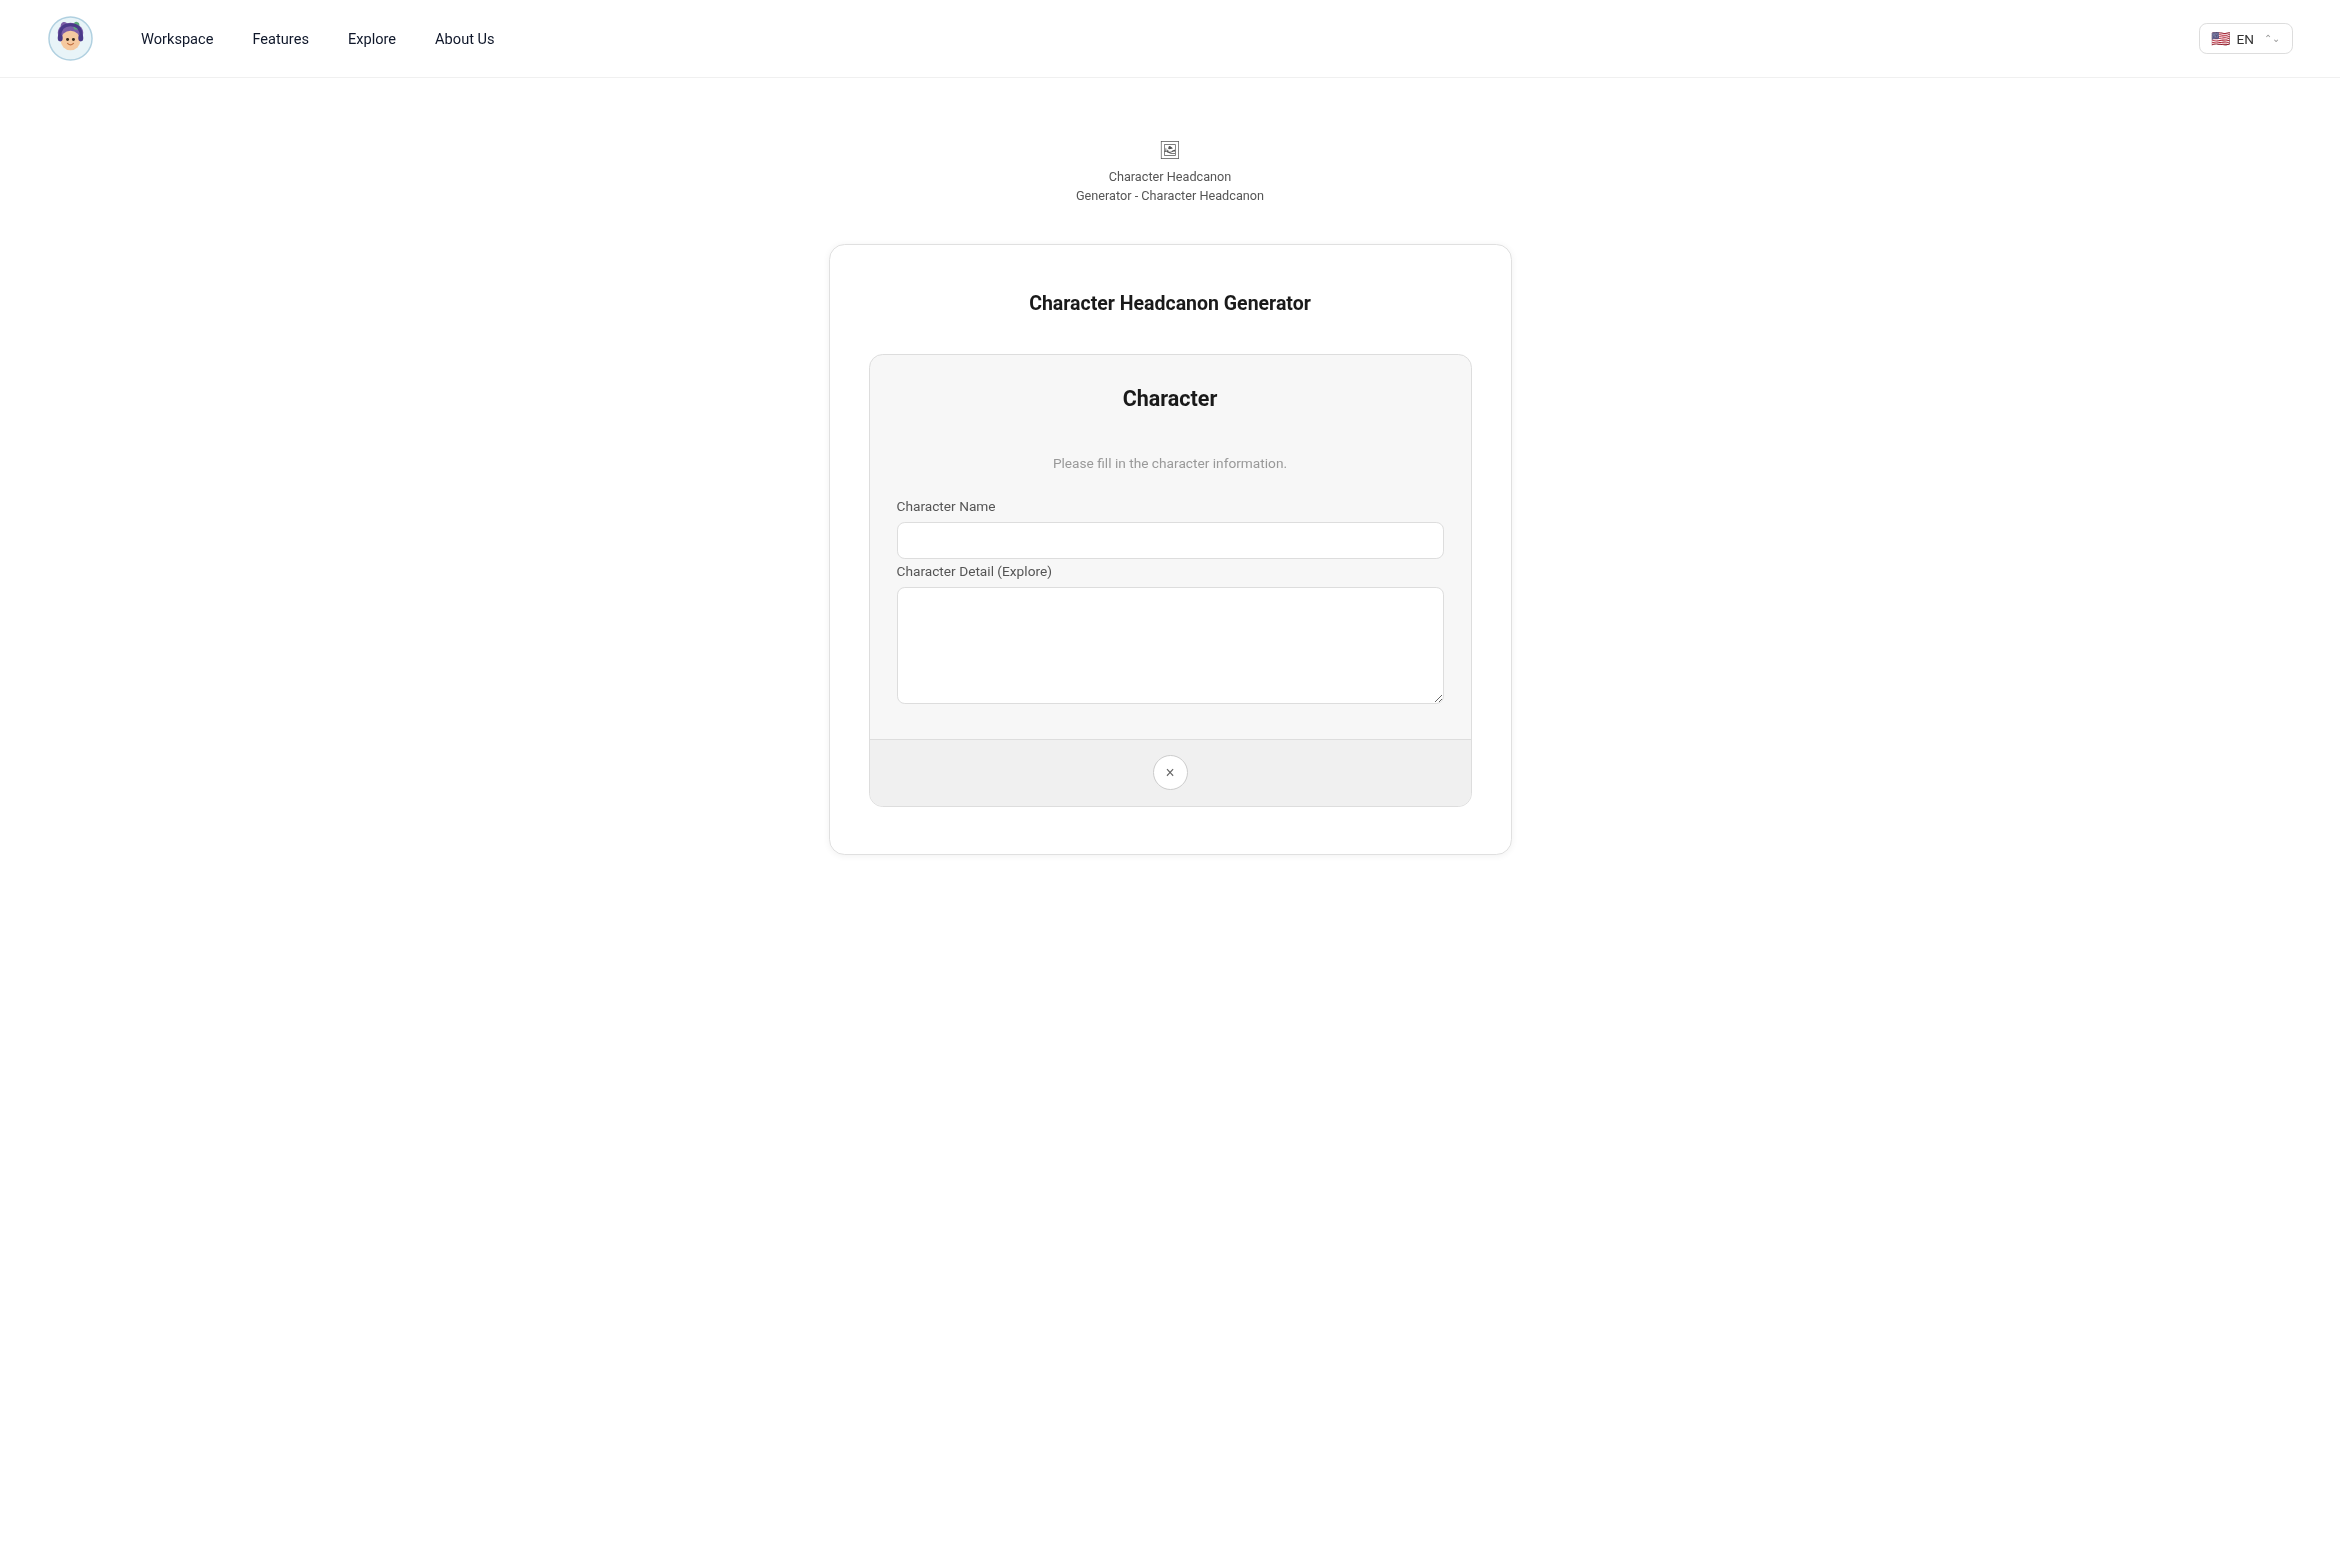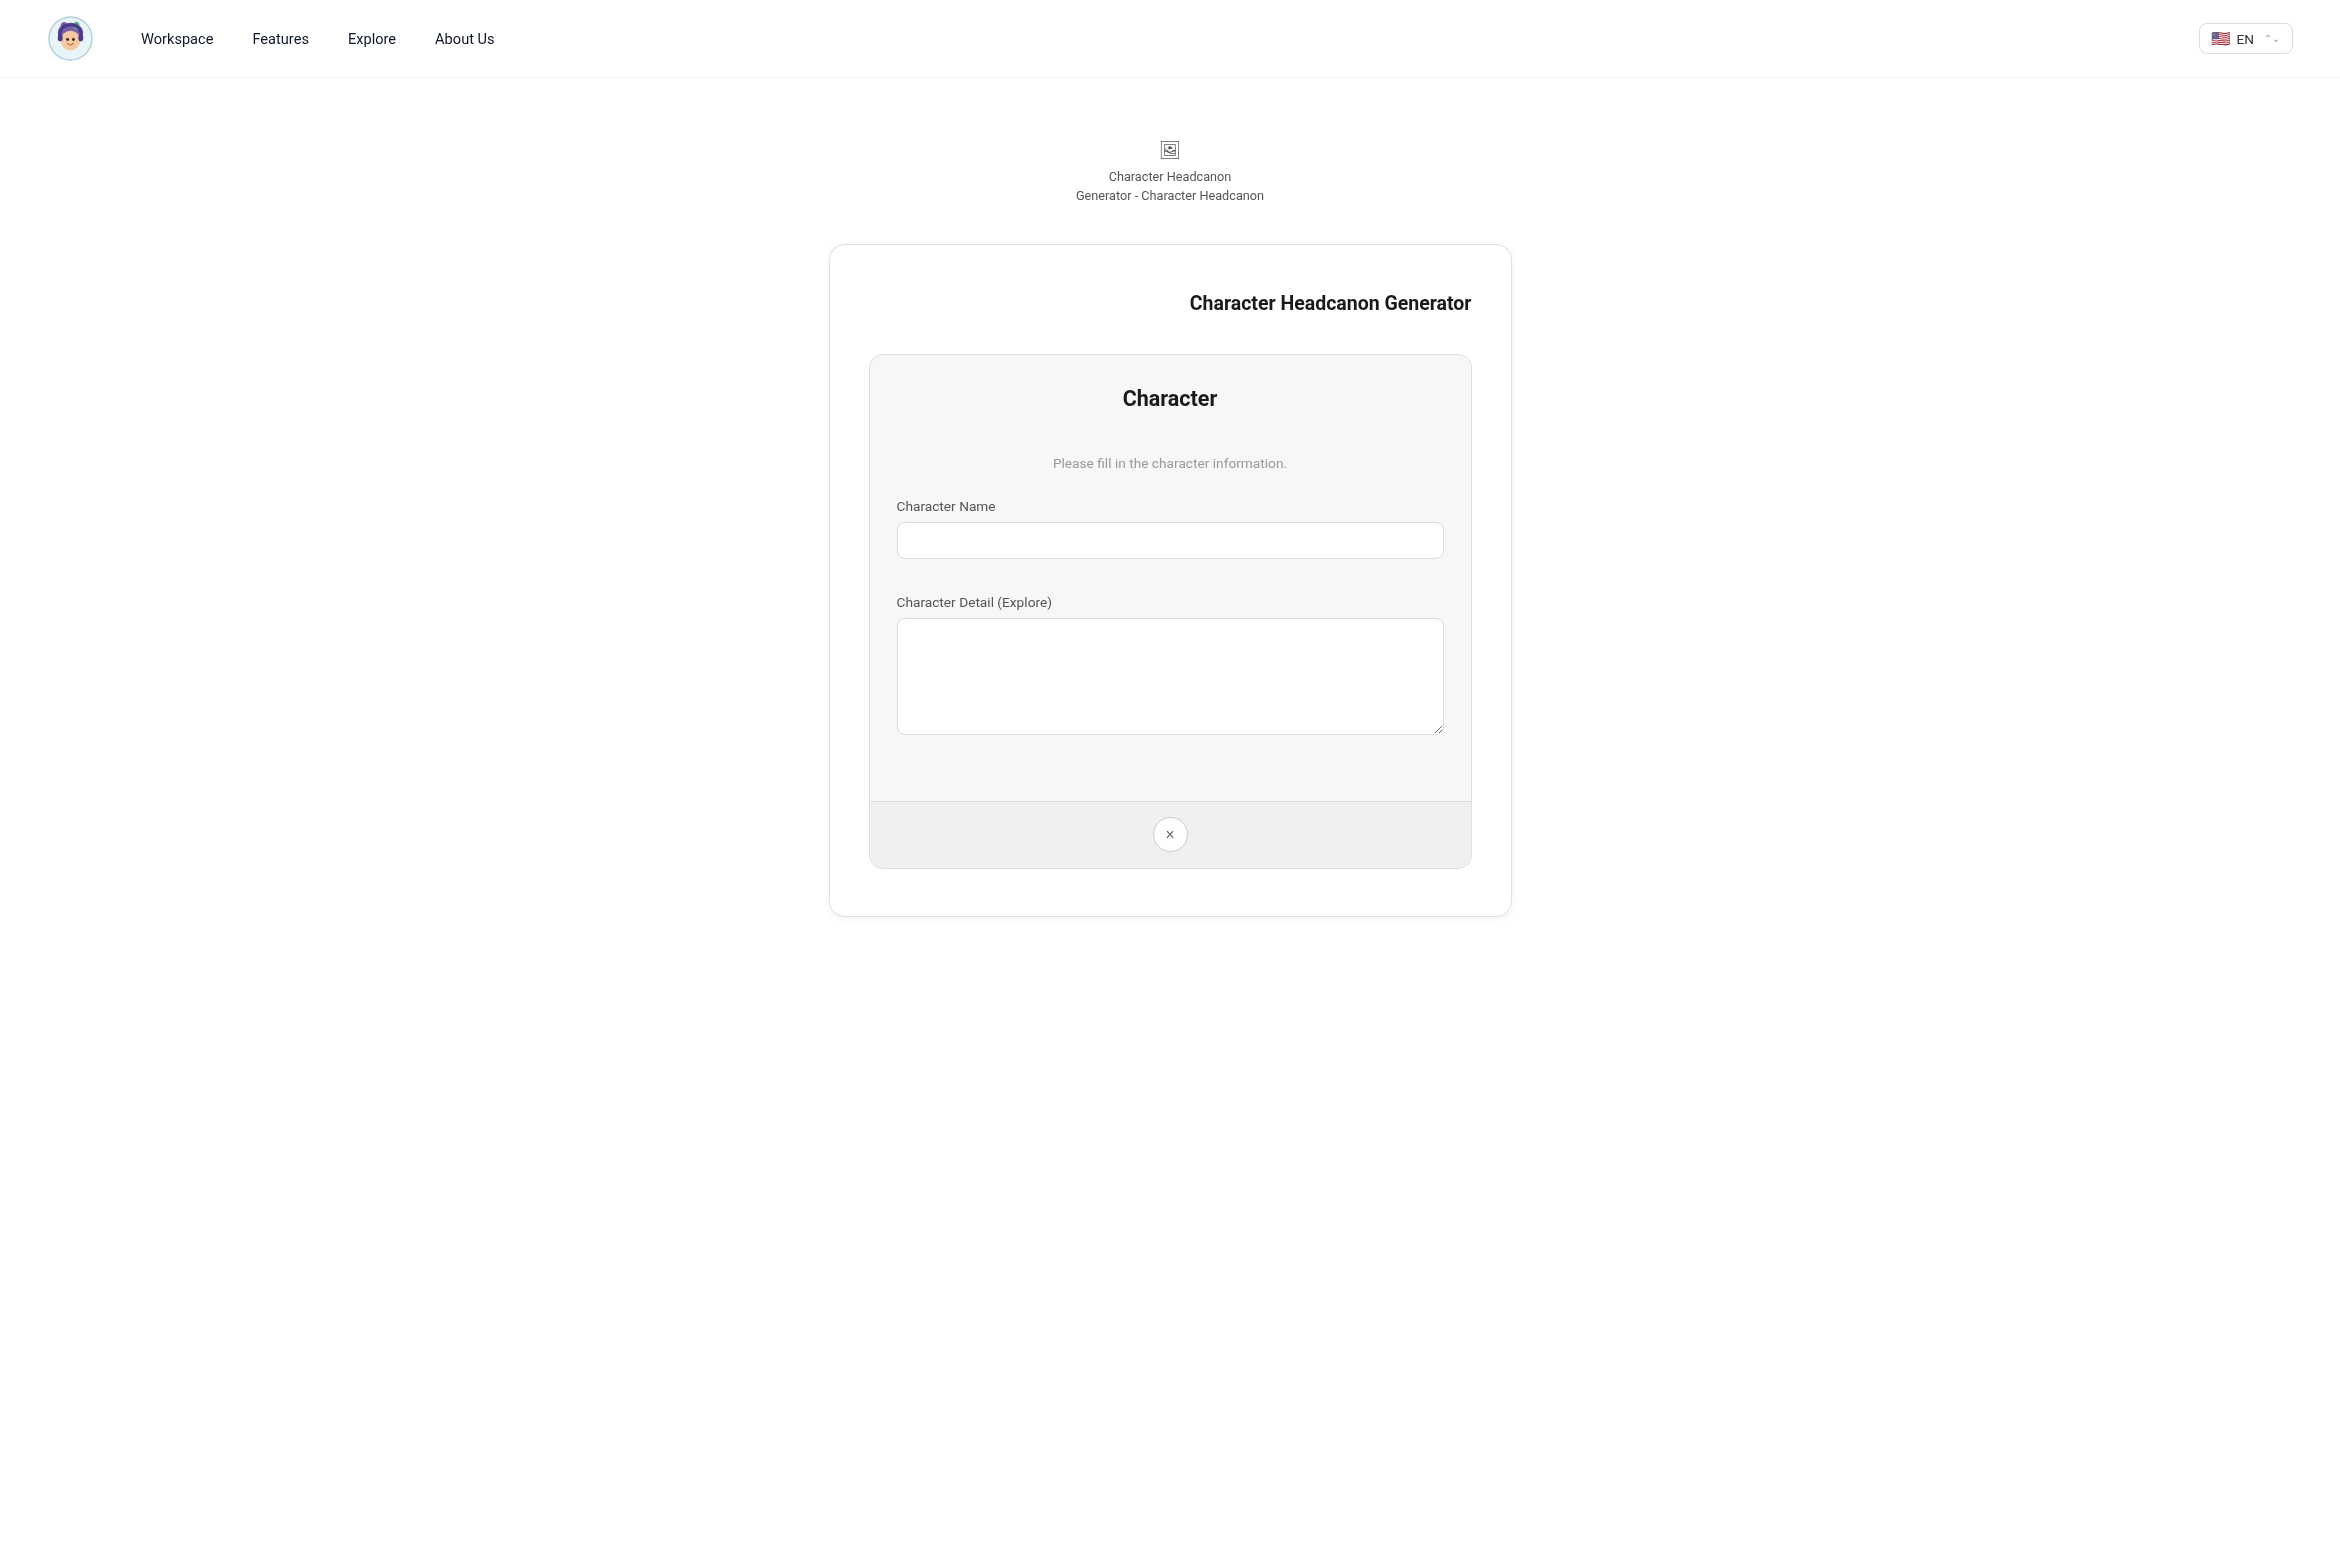--- a/index.html
+++ b/index.html
@@ -120,21 +120,21 @@
       padding: 47px 39px;
       width: 683px;
       max-width: 100%;
       box-shadow: 0 1px 7.8px rgba(0,0,0,0.06);
     }
 
     .card-title {
       font-size: 19.5px;
       font-weight: 700;
       color: #1a1a1a;
-      text-align: right;
+      text-align: center;
       margin-bottom: 39px;
     }
 
     
     .form-card {
       background: #f7f7f7;
       border: 1px solid #ddd;
       border-radius: 13.7px;
       overflow: hidden;
     }
@@ -156,21 +156,21 @@
     }
 
     .form-card-subtitle {
       font-size: 13.7px;
       color: #999;
       text-align: center;
       margin-top: 44px;
     }
 
     .form-group {
-      margin-bottom: 35px;
+      margin-bottom: 4px;
     }
 
     .form-label {
       display: block;
       font-size: 13.7px;
       color: #555;
       margin-bottom: 7.8px;
       font-weight: 400;
     }
 

